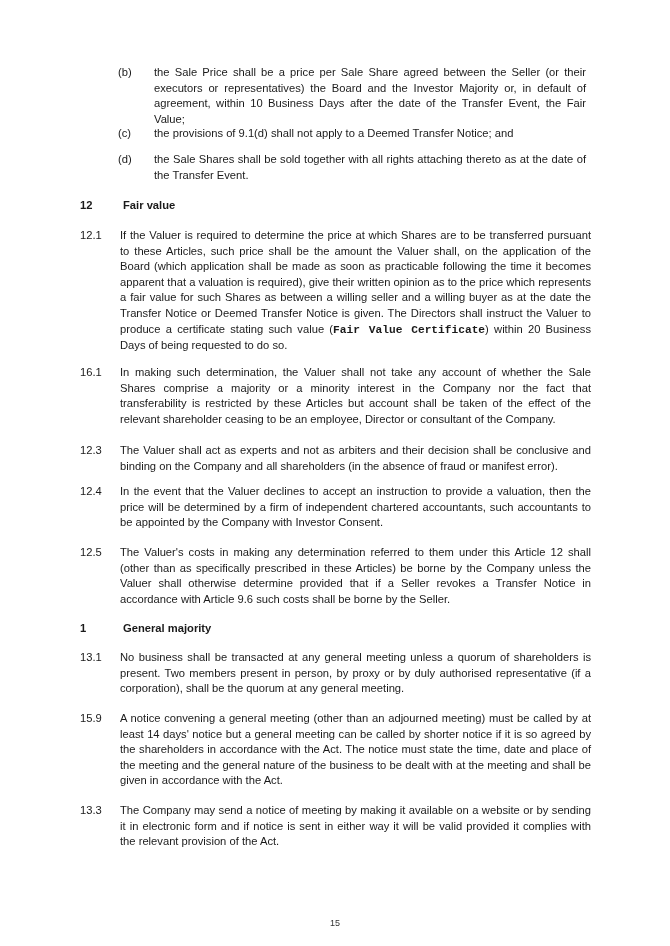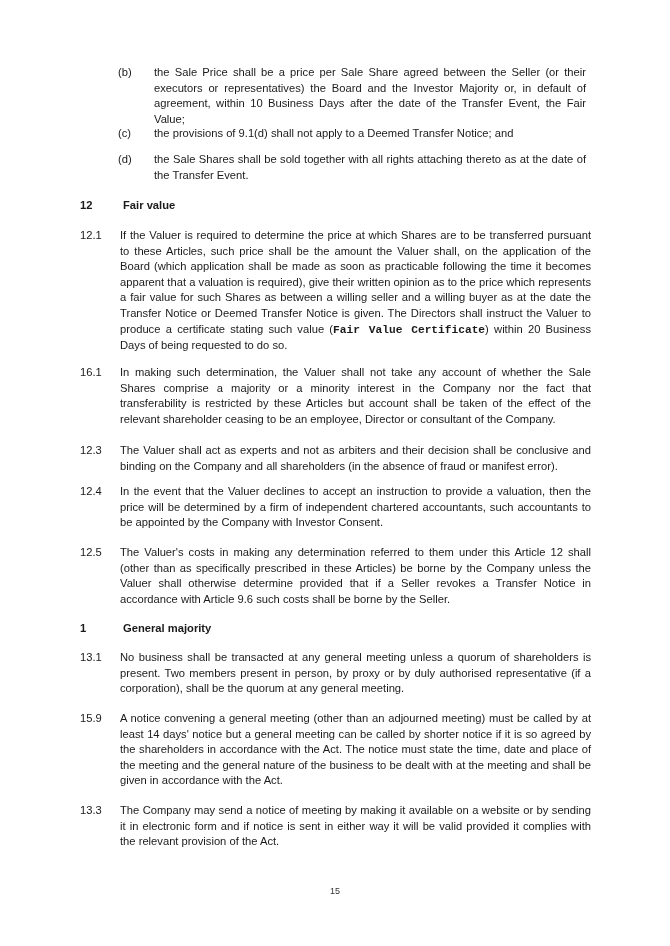--- a/index.html
+++ b/index.html
@@ -15,21 +15,21 @@
     position: absolute; left: 118px; width: 474px;
   }
   .sub .lbl { position: absolute; left: 0; top: 0; }
   .sub .txt { position: absolute; left: 36px; width: 432px; text-align: justify; }
   .clause { position: absolute; left: 80px; width: 512px; }
   .clause .num { position: absolute; left: 0; top: 0; }
   .clause .txt { position: absolute; left: 40px; width: 471px; text-align: justify; }
   .heading { position: absolute; left: 80px; font-weight: bold; }
   .heading .num { position: absolute; left: 0; }
   .heading .title { position: absolute; left: 43px; white-space: nowrap; }
-  .pagenum { position: absolute; left: 0; width: 670px; top: 884px; text-align: center; font-size: 9px; color: #333; }
+  .pagenum { position: absolute; left: 0; width: 670px; top: 916px; text-align: center; font-size: 9px; color: #333; }
   b { font-weight: bold; font-family: Liberation Mono, monospace; }
 </style>
 </head>
 <body>
 
 <div class="page">
 
   <div class="sub" style="top:65px;">
     <span class="lbl">(b)</span>
     <div class="txt">the Sale Price shall be a price per Sale Share agreed between the Seller (or their executors or representatives) the Board and the Investor Majority or, in default of agreement, within 10 Business Days after the date of the Transfer Event, the Fair Value;</div>

